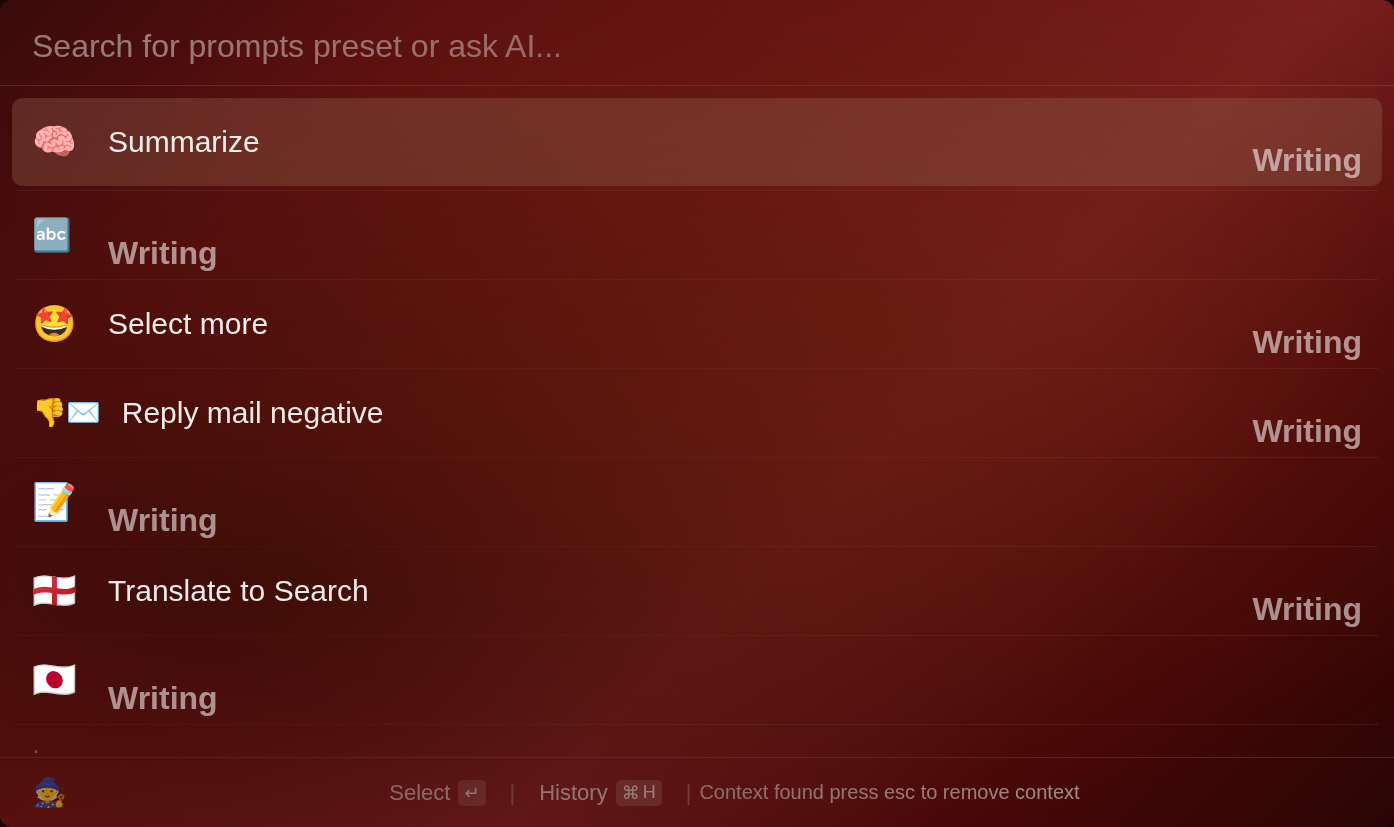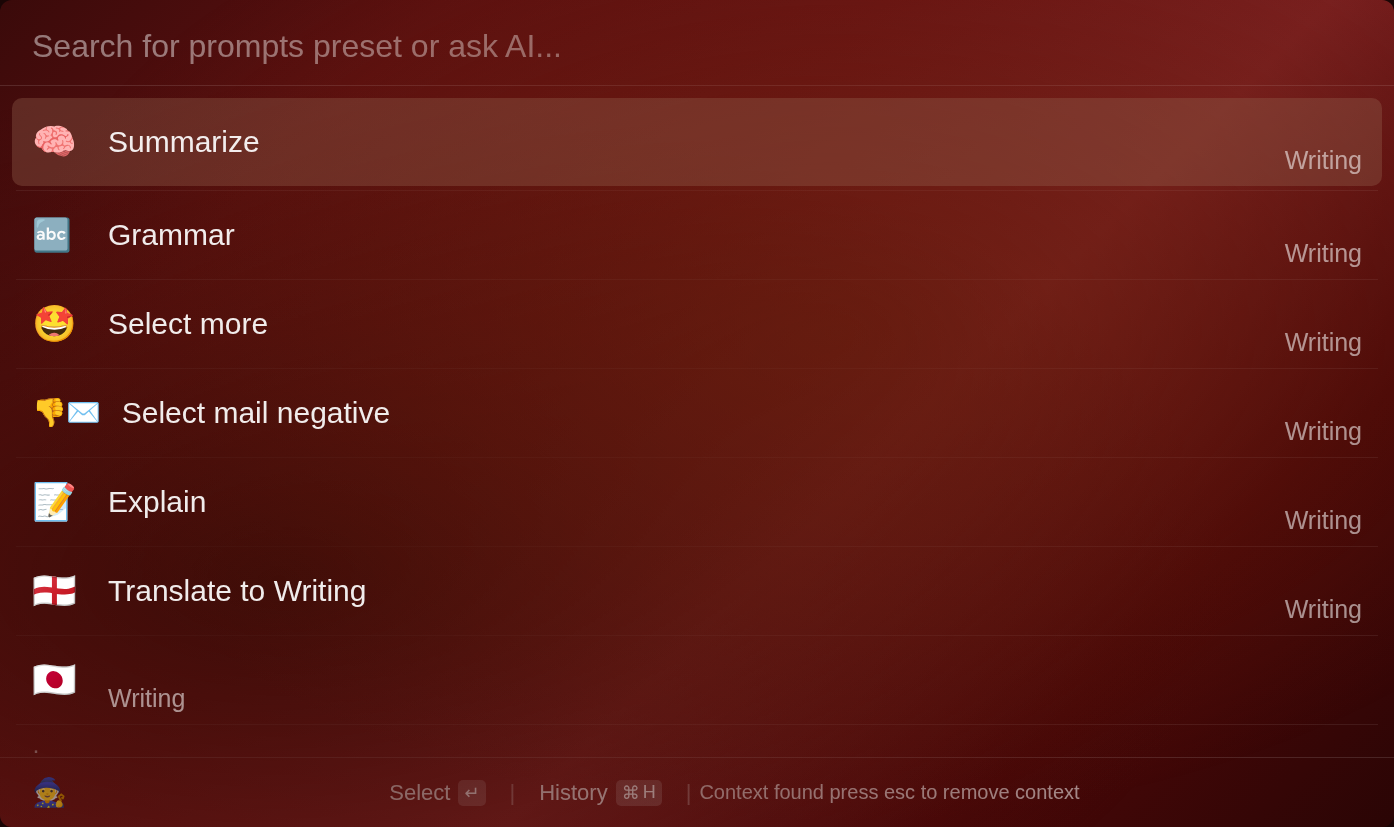--- a/index.html
+++ b/index.html
@@ -96,23 +96,23 @@
     }
 
     .item-label {
       flex: 1;
       font-size: 30px;
       font-weight: 400;
       color: rgba(255, 255, 255, 0.92);
     }
 
     .item-category {
-      font-size: 25px;
+      font-size: 32px;
       color: rgba(255, 255, 255, 0.55);
-      font-weight: 400;
+      font-weight: 700;
       margin-top: 37px;
     }
 
     .divider-line {
       height: 1px;
       background: rgba(255,255,255,0.08);
       margin: 0 16px;
     }
 
     .footer {
@@ -194,53 +194,51 @@
     <div class="list-item selected">
       <span class="item-icon">🧠</span>
       <span class="item-label">Summarize</span>
       <span class="item-category">Writing</span>
     </div>
 
     <div class="divider-line"></div>
 
     <div class="list-item">
       <span class="item-icon" style="font-size:32px;">🔤</span>
-      <span class="item-label">Grammar</span>
       <span class="item-category">Writing</span>
     </div>
 
     <div class="divider-line"></div>
 
     <div class="list-item">
       <span class="item-icon">🤩</span>
       <span class="item-label">Select more</span>
       <span class="item-category">Writing</span>
     </div>
 
     <div class="divider-line"></div>
 
     <div class="list-item">
       <span class="item-icon" style="font-size:28px;">👎✉️</span>
-      <span class="item-label">Select mail negative</span>
+      <span class="item-label">Reply mail negative</span>
       <span class="item-category">Writing</span>
     </div>
 
     <div class="divider-line"></div>
 
     <div class="list-item">
       <span class="item-icon">📝</span>
-      <span class="item-label">Explain</span>
       <span class="item-category">Writing</span>
     </div>
 
     <div class="divider-line"></div>
 
     <div class="list-item">
       <span class="item-icon">🏴󠁧󠁢󠁥󠁮󠁧󠁿</span>
-      <span class="item-label">Translate to Writing</span>
+      <span class="item-label">Translate to Search</span>
       <span class="item-category">Writing</span>
     </div>
 
     <div class="divider-line"></div>
 
     <div class="list-item">
       <span class="item-icon">🇯🇵</span>
       <span class="item-category">Writing</span>
     </div>
 

